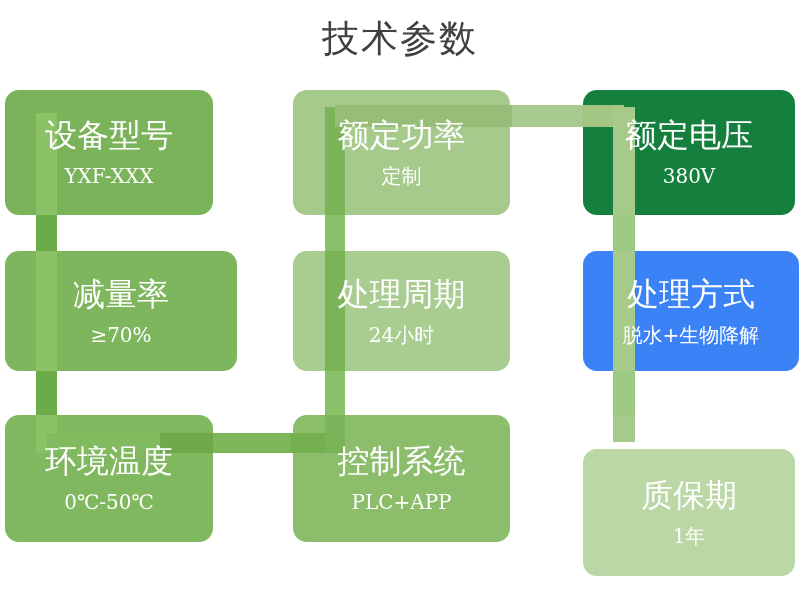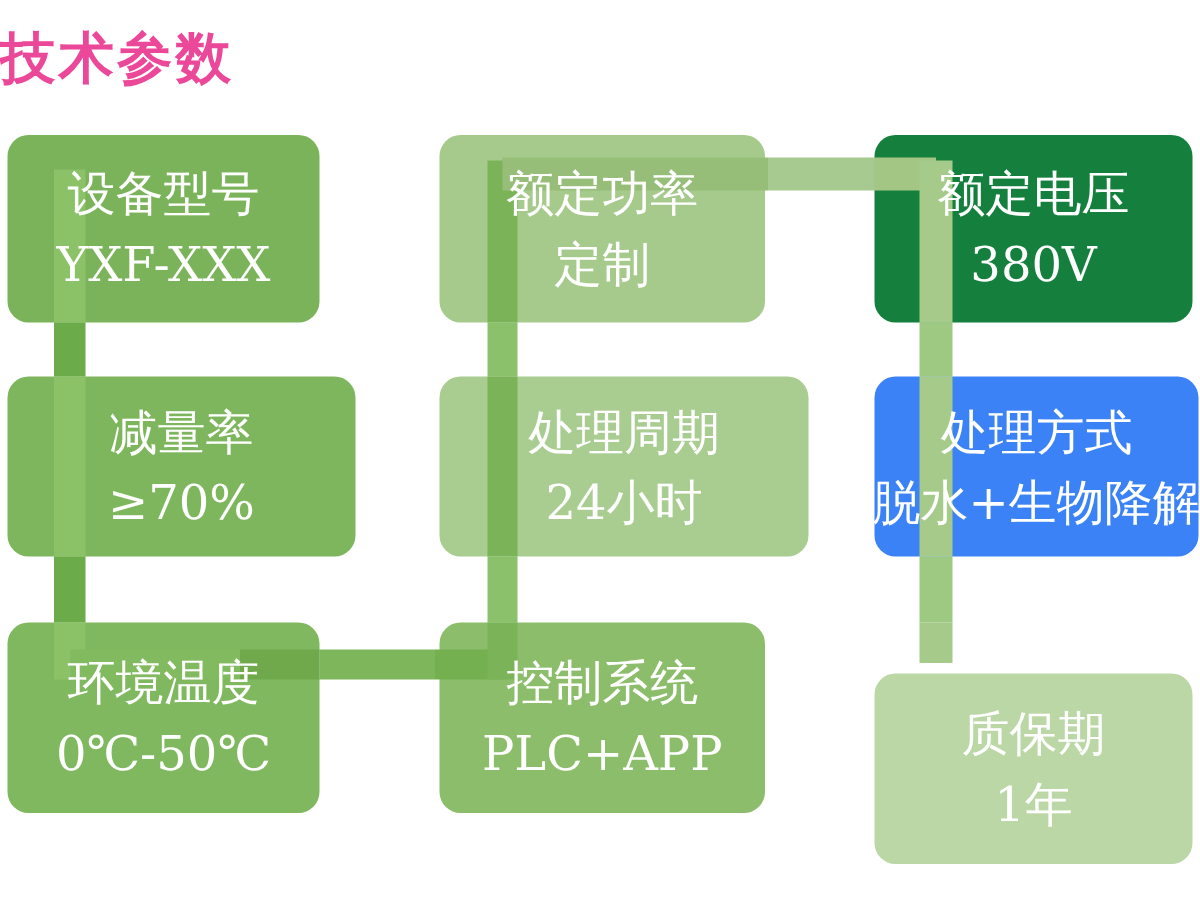--- a/index.html
+++ b/index.html
@@ -13,51 +13,52 @@
     height: 600px;
     background: #ffffff;
     overflow: hidden;
     font-family: "Liberation Sans", sans-serif;
   }
   .slide-title {
     position: absolute;
     top: 14px;
     left: 0;
     width: 100%;
+    text-align: center;
     font-size: 37px;
-    font-weight: 700;
+    font-weight: 400;
     letter-spacing: 2px;
-    color: #ec4899;
+    color: #404040;
     font-family: "Liberation Sans", "DejaVu Sans", sans-serif;
   }
   .pbox {
     position: absolute;
     border-radius: 14px;
   }
   .pbox .txt {
     position: relative;
     z-index: 5;
     height: 100%;
     display: flex;
     flex-direction: column;
     align-items: center;
     justify-content: center;
     gap: 15px;
     color: #ffffff;
     font-family: "DejaVu Serif", "Liberation Serif", serif;
   }
   .pbox .label { font-size: 32px; line-height: 1; white-space: nowrap; }
-  .pbox .value { font-size: 32px; line-height: 1; white-space: nowrap; }
+  .pbox .value { font-size: 20px; line-height: 1; white-space: nowrap; }
 
   
   .b1 { left: 5px;   top: 90px;  width: 208px; height: 125px; background: #7BB35A; }
   .b2 { left: 293px; top: 90px;  width: 217px; height: 125px; background: #A6CA8C; }
   .b3 { left: 583px; top: 90px;  width: 212px; height: 125px; background: #15803d; }
   .b4 { left: 5px;   top: 251px; width: 232px; height: 120px; background: #7EB65E; }
-  .b5 { left: 293px; top: 251px; width: 246px; height: 120px; background: #A9CD91; }
+  .b5 { left: 293px; top: 251px; width: 217px; height: 120px; background: #A9CD91; }
   .b6 { left: 583px; top: 251px; width: 216px; height: 120px; background: #3b82f6; }
   .b7 { left: 5px;   top: 415px; width: 208px; height: 127px; background: #80B85F; }
   .b8 { left: 293px; top: 415px; width: 217px; height: 127px; background: #8CBD6B; }
   .b9 { left: 583px; top: 415px; width: 212px; height: 127px; background: #BAD7A5; margin-top: 34px; }
 
   
   .seg { position: absolute; }
   .cv1 { background: #8BC167; }  
   .cg1 { background: #6CAB49; }  
   .cv2 { background: #7BB458; }  

